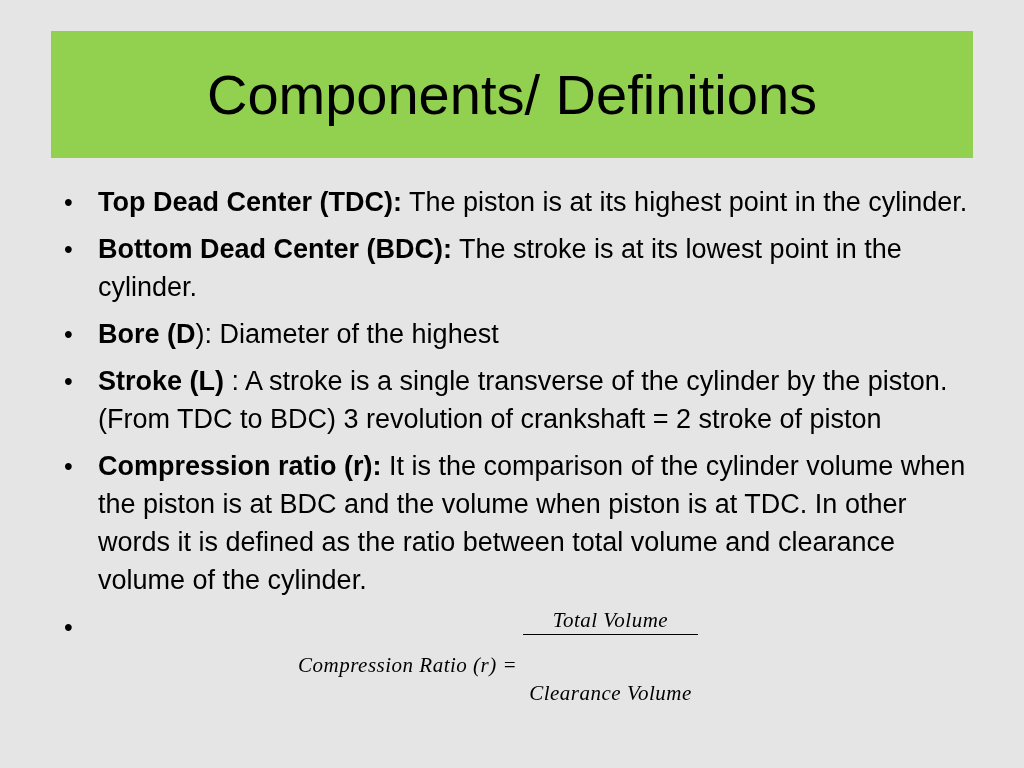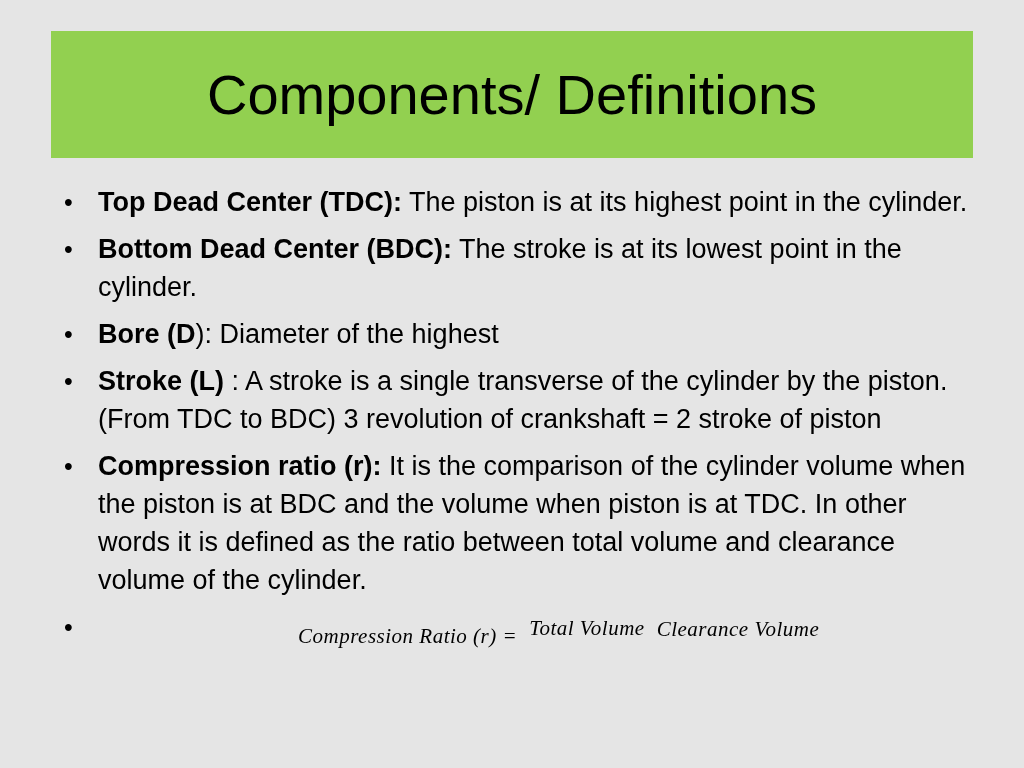--- a/index.html
+++ b/index.html
@@ -94,30 +94,32 @@
     color: #000000;
     white-space: nowrap;
   }
   .formula .lhs {
     padding-right: 6px;
     letter-spacing: 0.5px;
     margin-top: 16px;
   }
   .frac {
     display: inline-flex;
+    flex-direction: column;
     align-items: center;
     vertical-align: middle;
   }
   .frac .num {
     padding: 0 6px 1px 6px;
     letter-spacing: 0.5px;
   }
   .frac .den {
     padding: 1px 6px 0 6px;
     letter-spacing: 0.5px;
+    margin-top: 45px;
   }
   .frac .bar {
     width: 100%;
     height: 1px;
     background: #000000;
   }
 </style>
 </head>
 <body>
 

